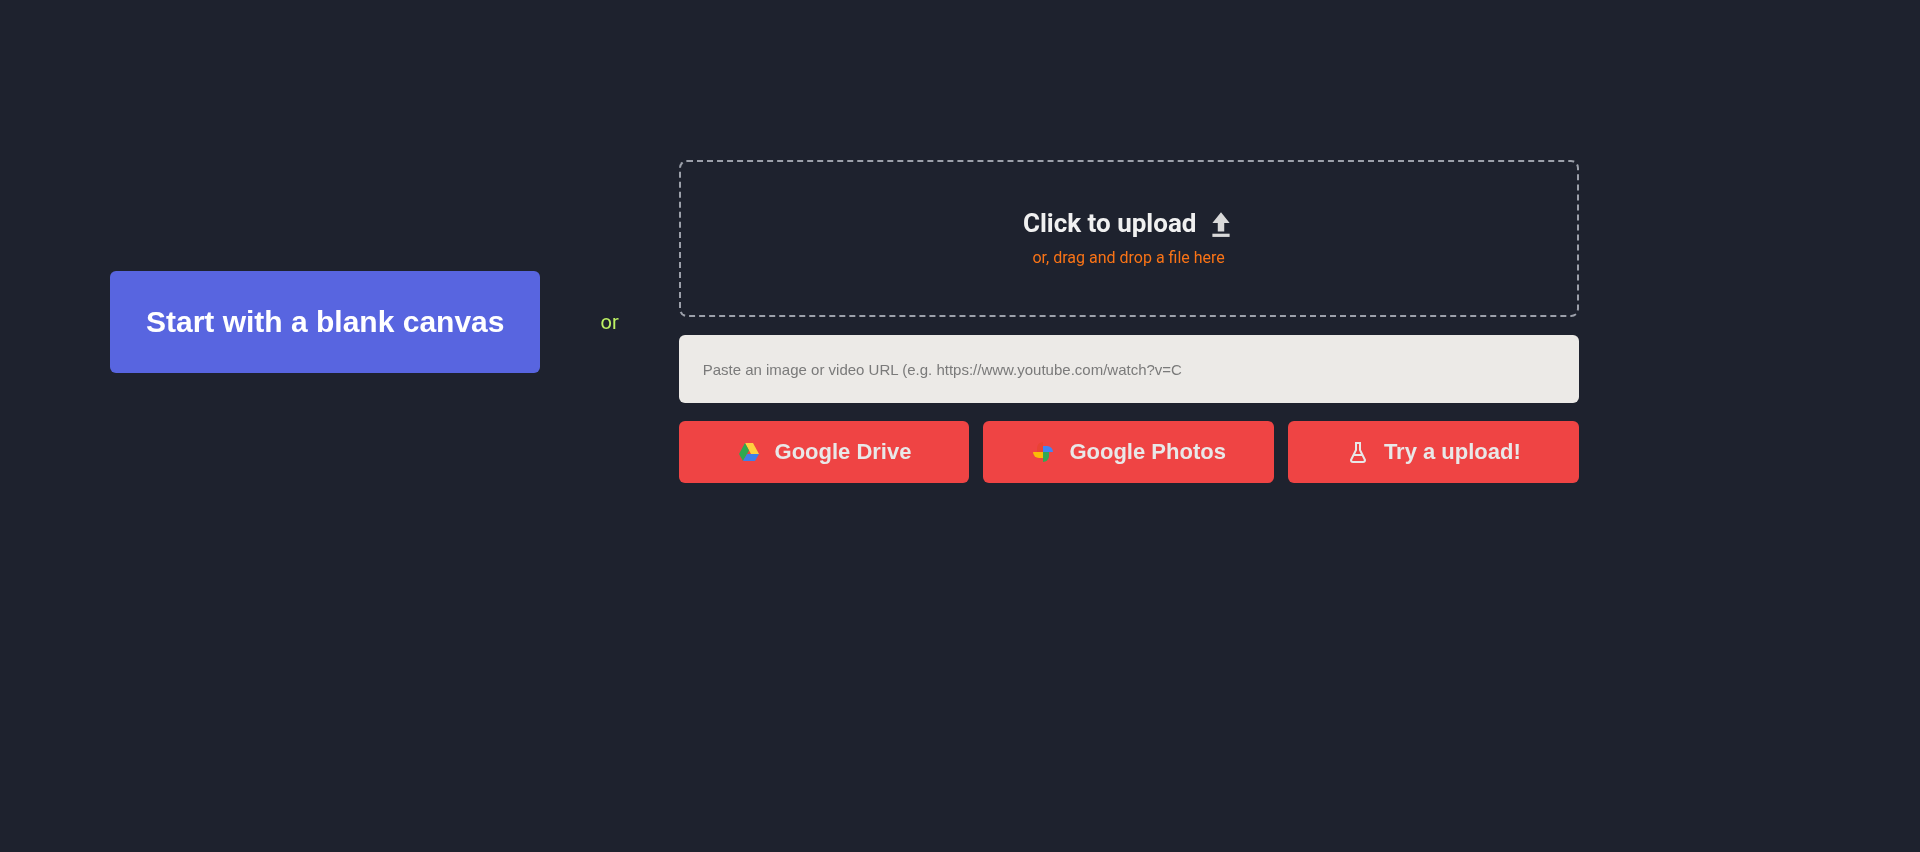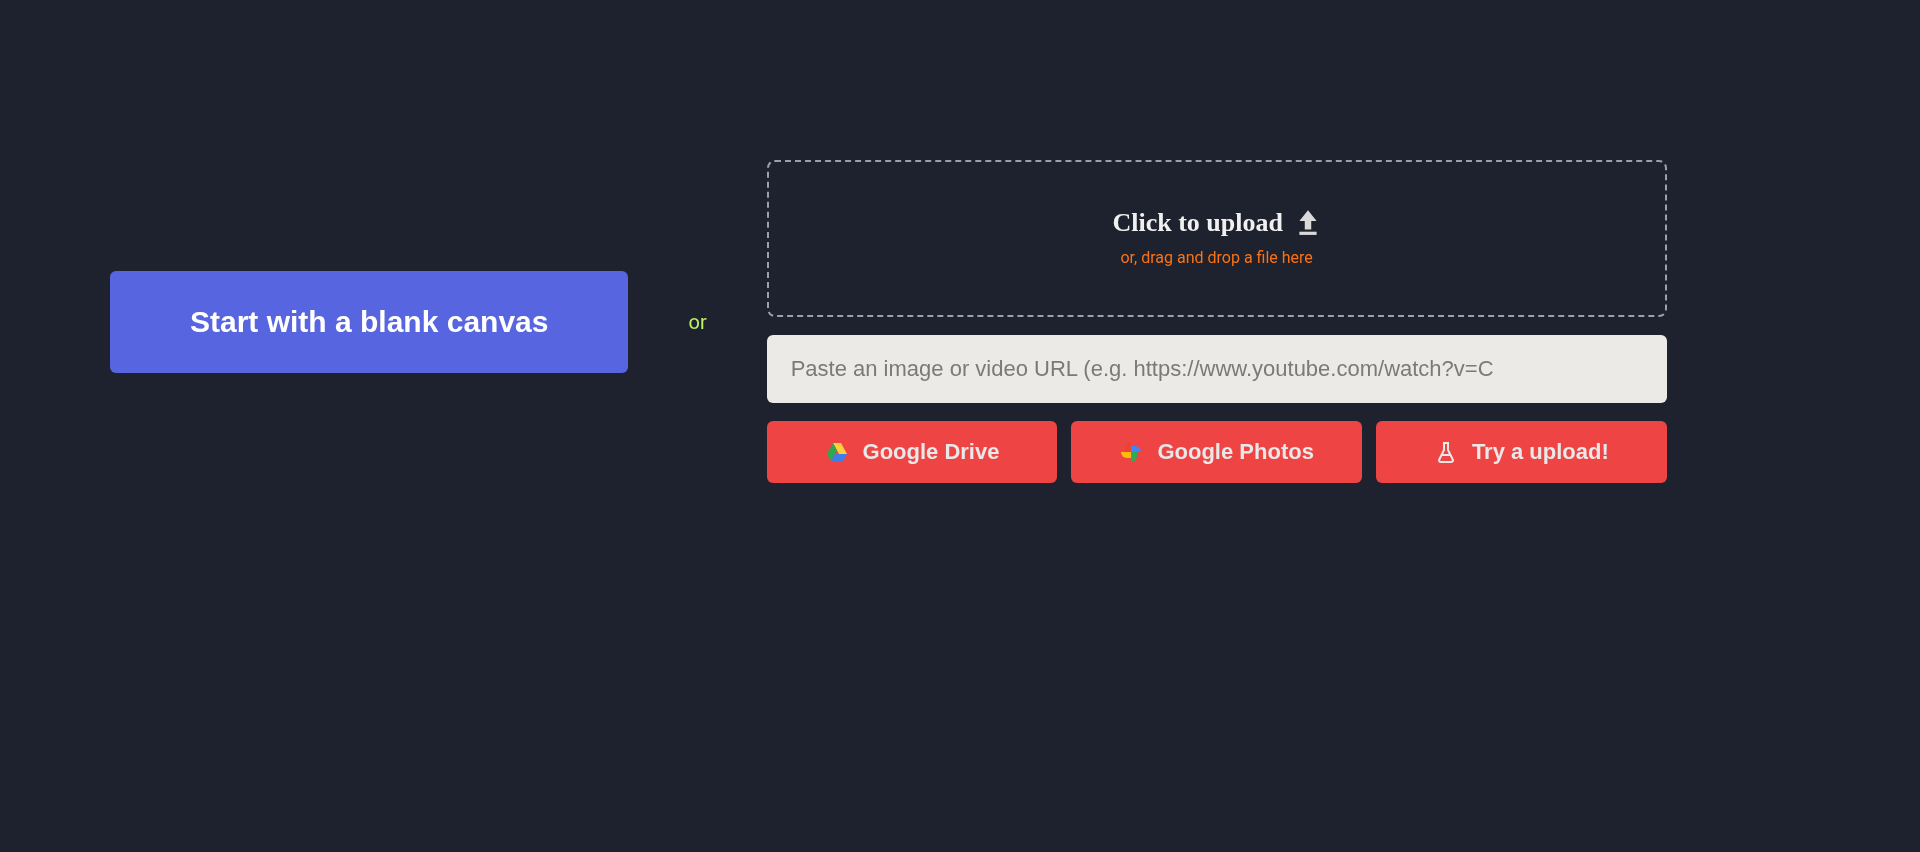--- a/index.html
+++ b/index.html
@@ -23,21 +23,21 @@
     padding-top: 160px;
     gap: 60px;
   }
   .blank-canvas-btn {
     background-color: #5865e0;
     color: #ffffff;
     border: none;
     border-radius: 6px;
     font-size: 30px;
     font-weight: 600;
-    padding: 34px 80px;
+    padding: 34px 36px;
     cursor: pointer;
     white-space: nowrap;
   }
   .or-text {
     font-size: 20px;
     color: #bef264;
   }
   .right-panel {
     display: flex;
     flex-direction: column;
@@ -49,23 +49,22 @@
     border-radius: 8px;
     display: flex;
     flex-direction: column;
     align-items: center;
     justify-content: center;
     padding: 46px 20px 48px 20px;
     cursor: pointer;
   }
   .upload-title-row {
     display: flex;
-    align-items: flex-start;
+    align-items: flex-end;
     gap: 12px;
-    font-family: Liberation Serif, serif;
   }
   .upload-title {
     font-size: 26px;
     font-weight: 700;
     color: #f0f0f0;
   }
   .upload-icon {
     width: 26px;
     height: 28px;
     position: relative;
@@ -78,21 +77,21 @@
     font-size: 16px;
     color: #f97316;
     margin-top: 10px;
   }
   .url-input {
     width: 100%;
     height: 68px;
     background-color: #eceae7;
     border: none;
     border-radius: 6px;
-    font-size: 22px;
+    font-size: 15px;
     color: #6f6f70;
     padding: 4px 24px;
     outline: none;
   }
   .url-input::placeholder {
     color: #7a7a7a;
   }
   .button-row {
     display: flex;
     gap: 14px;

